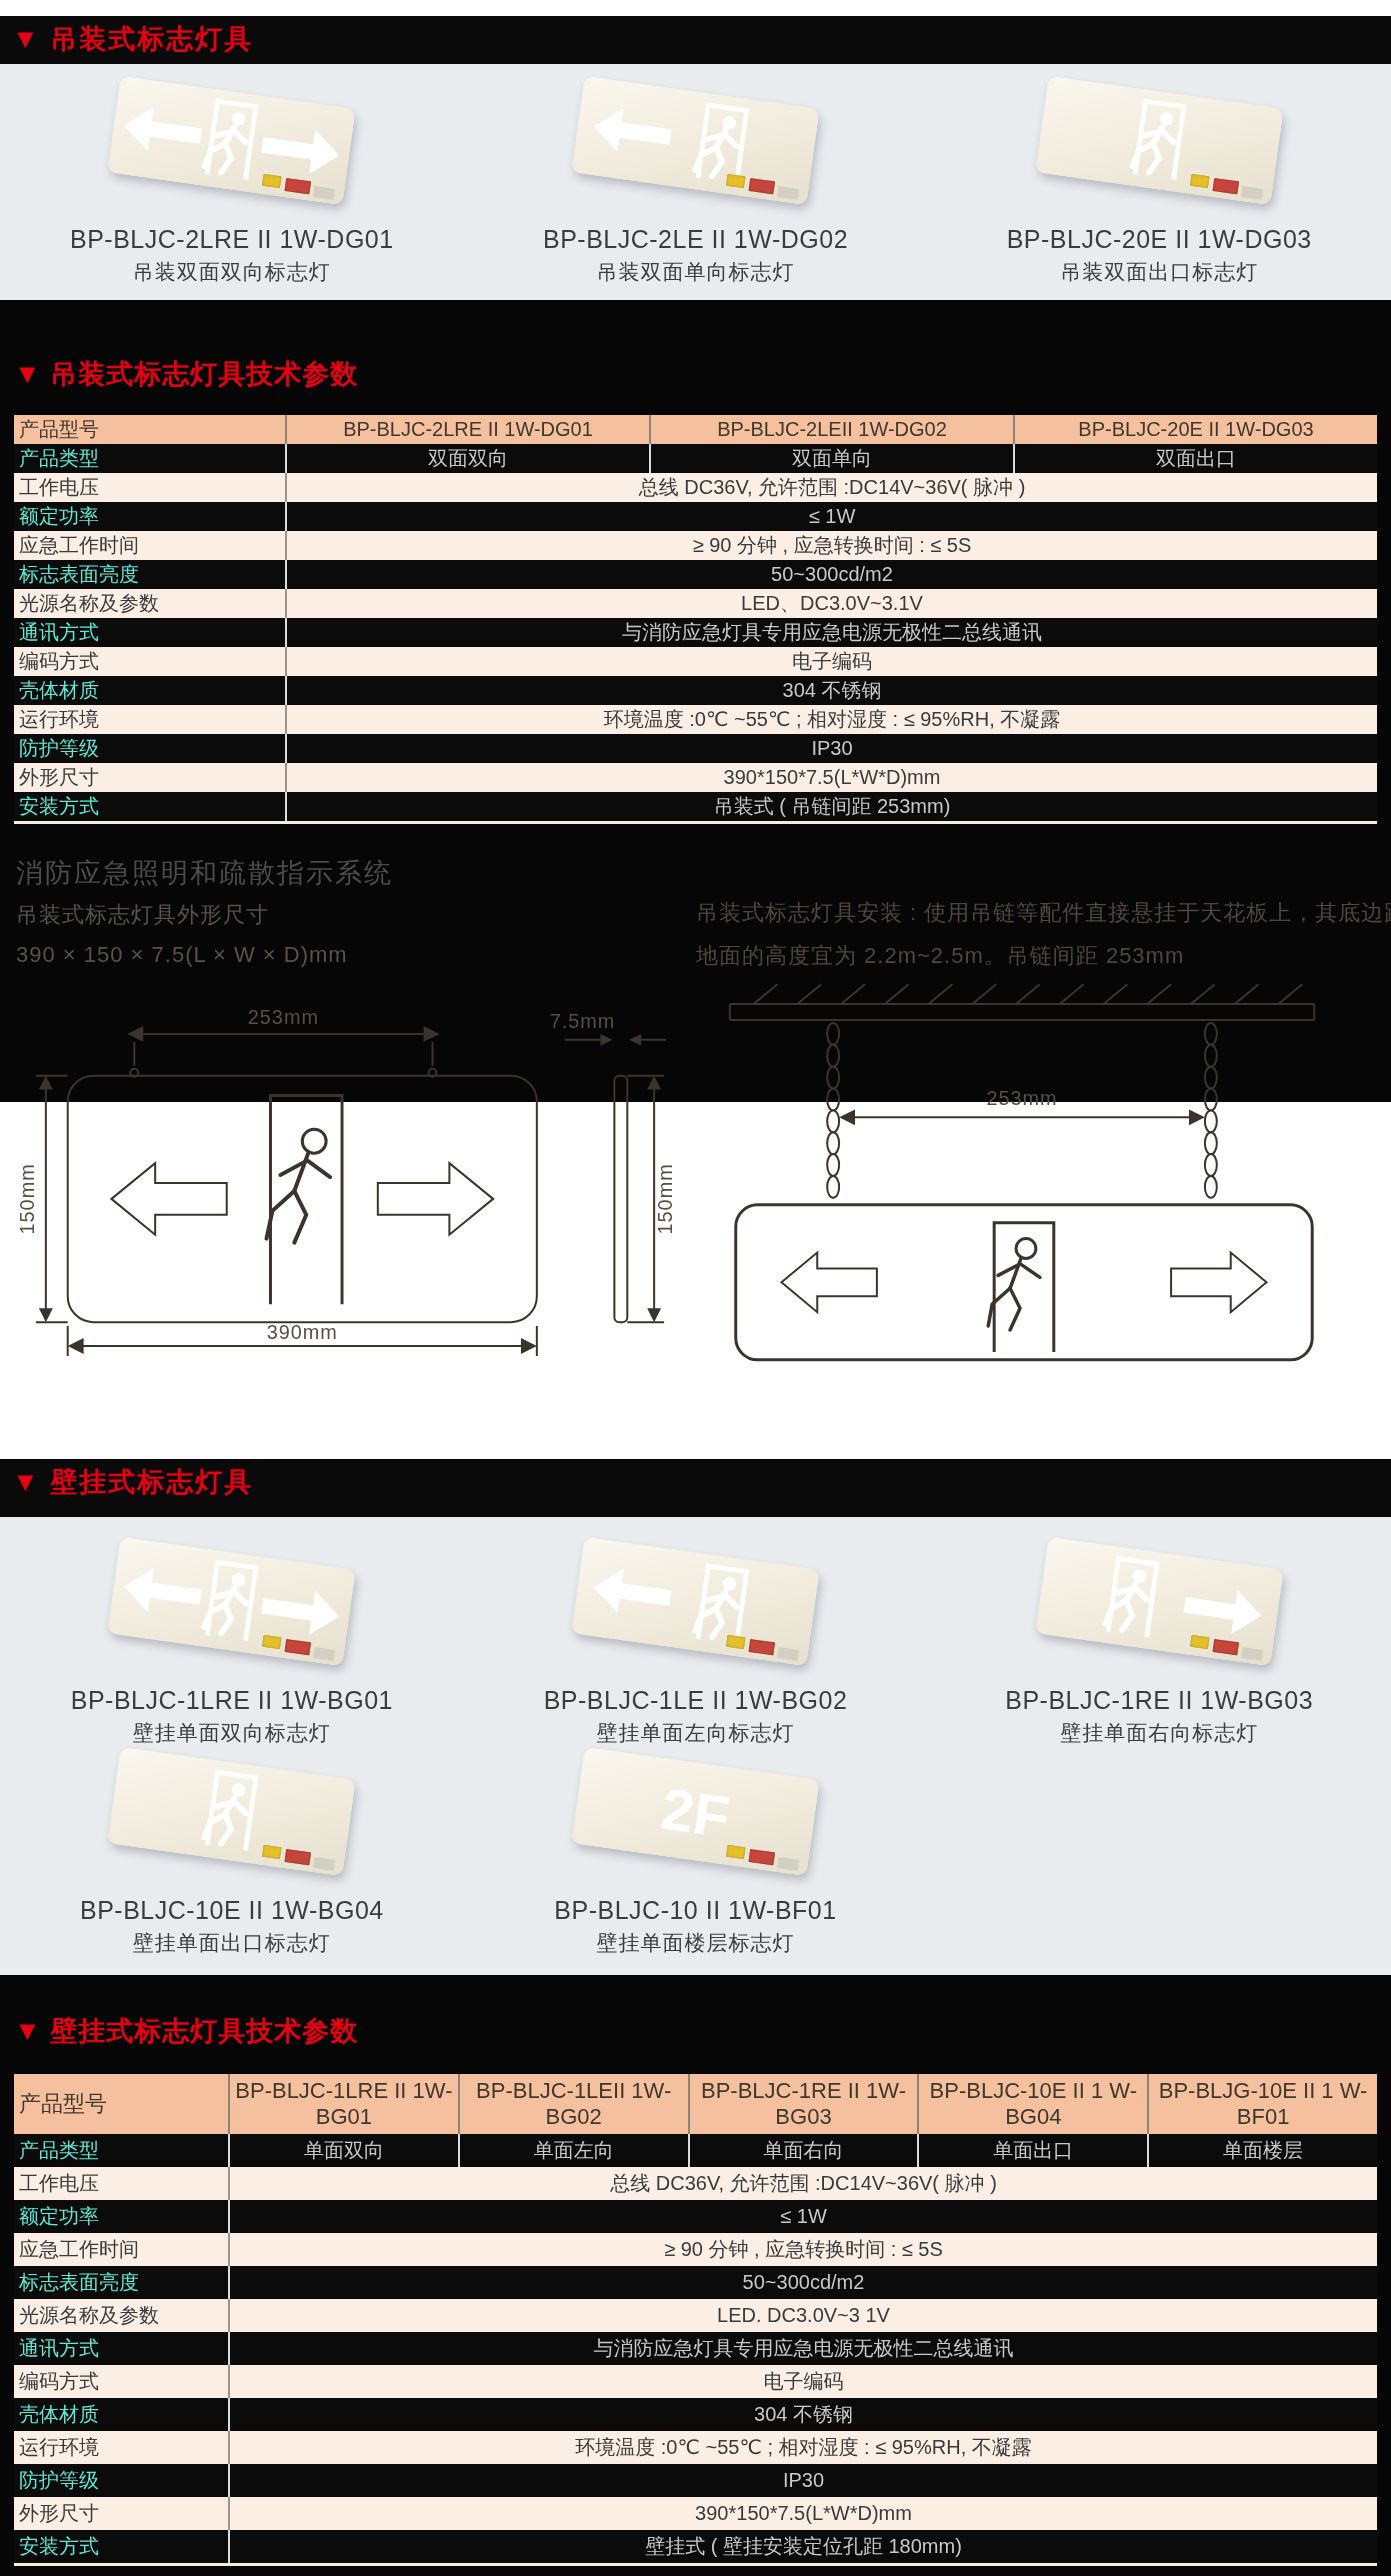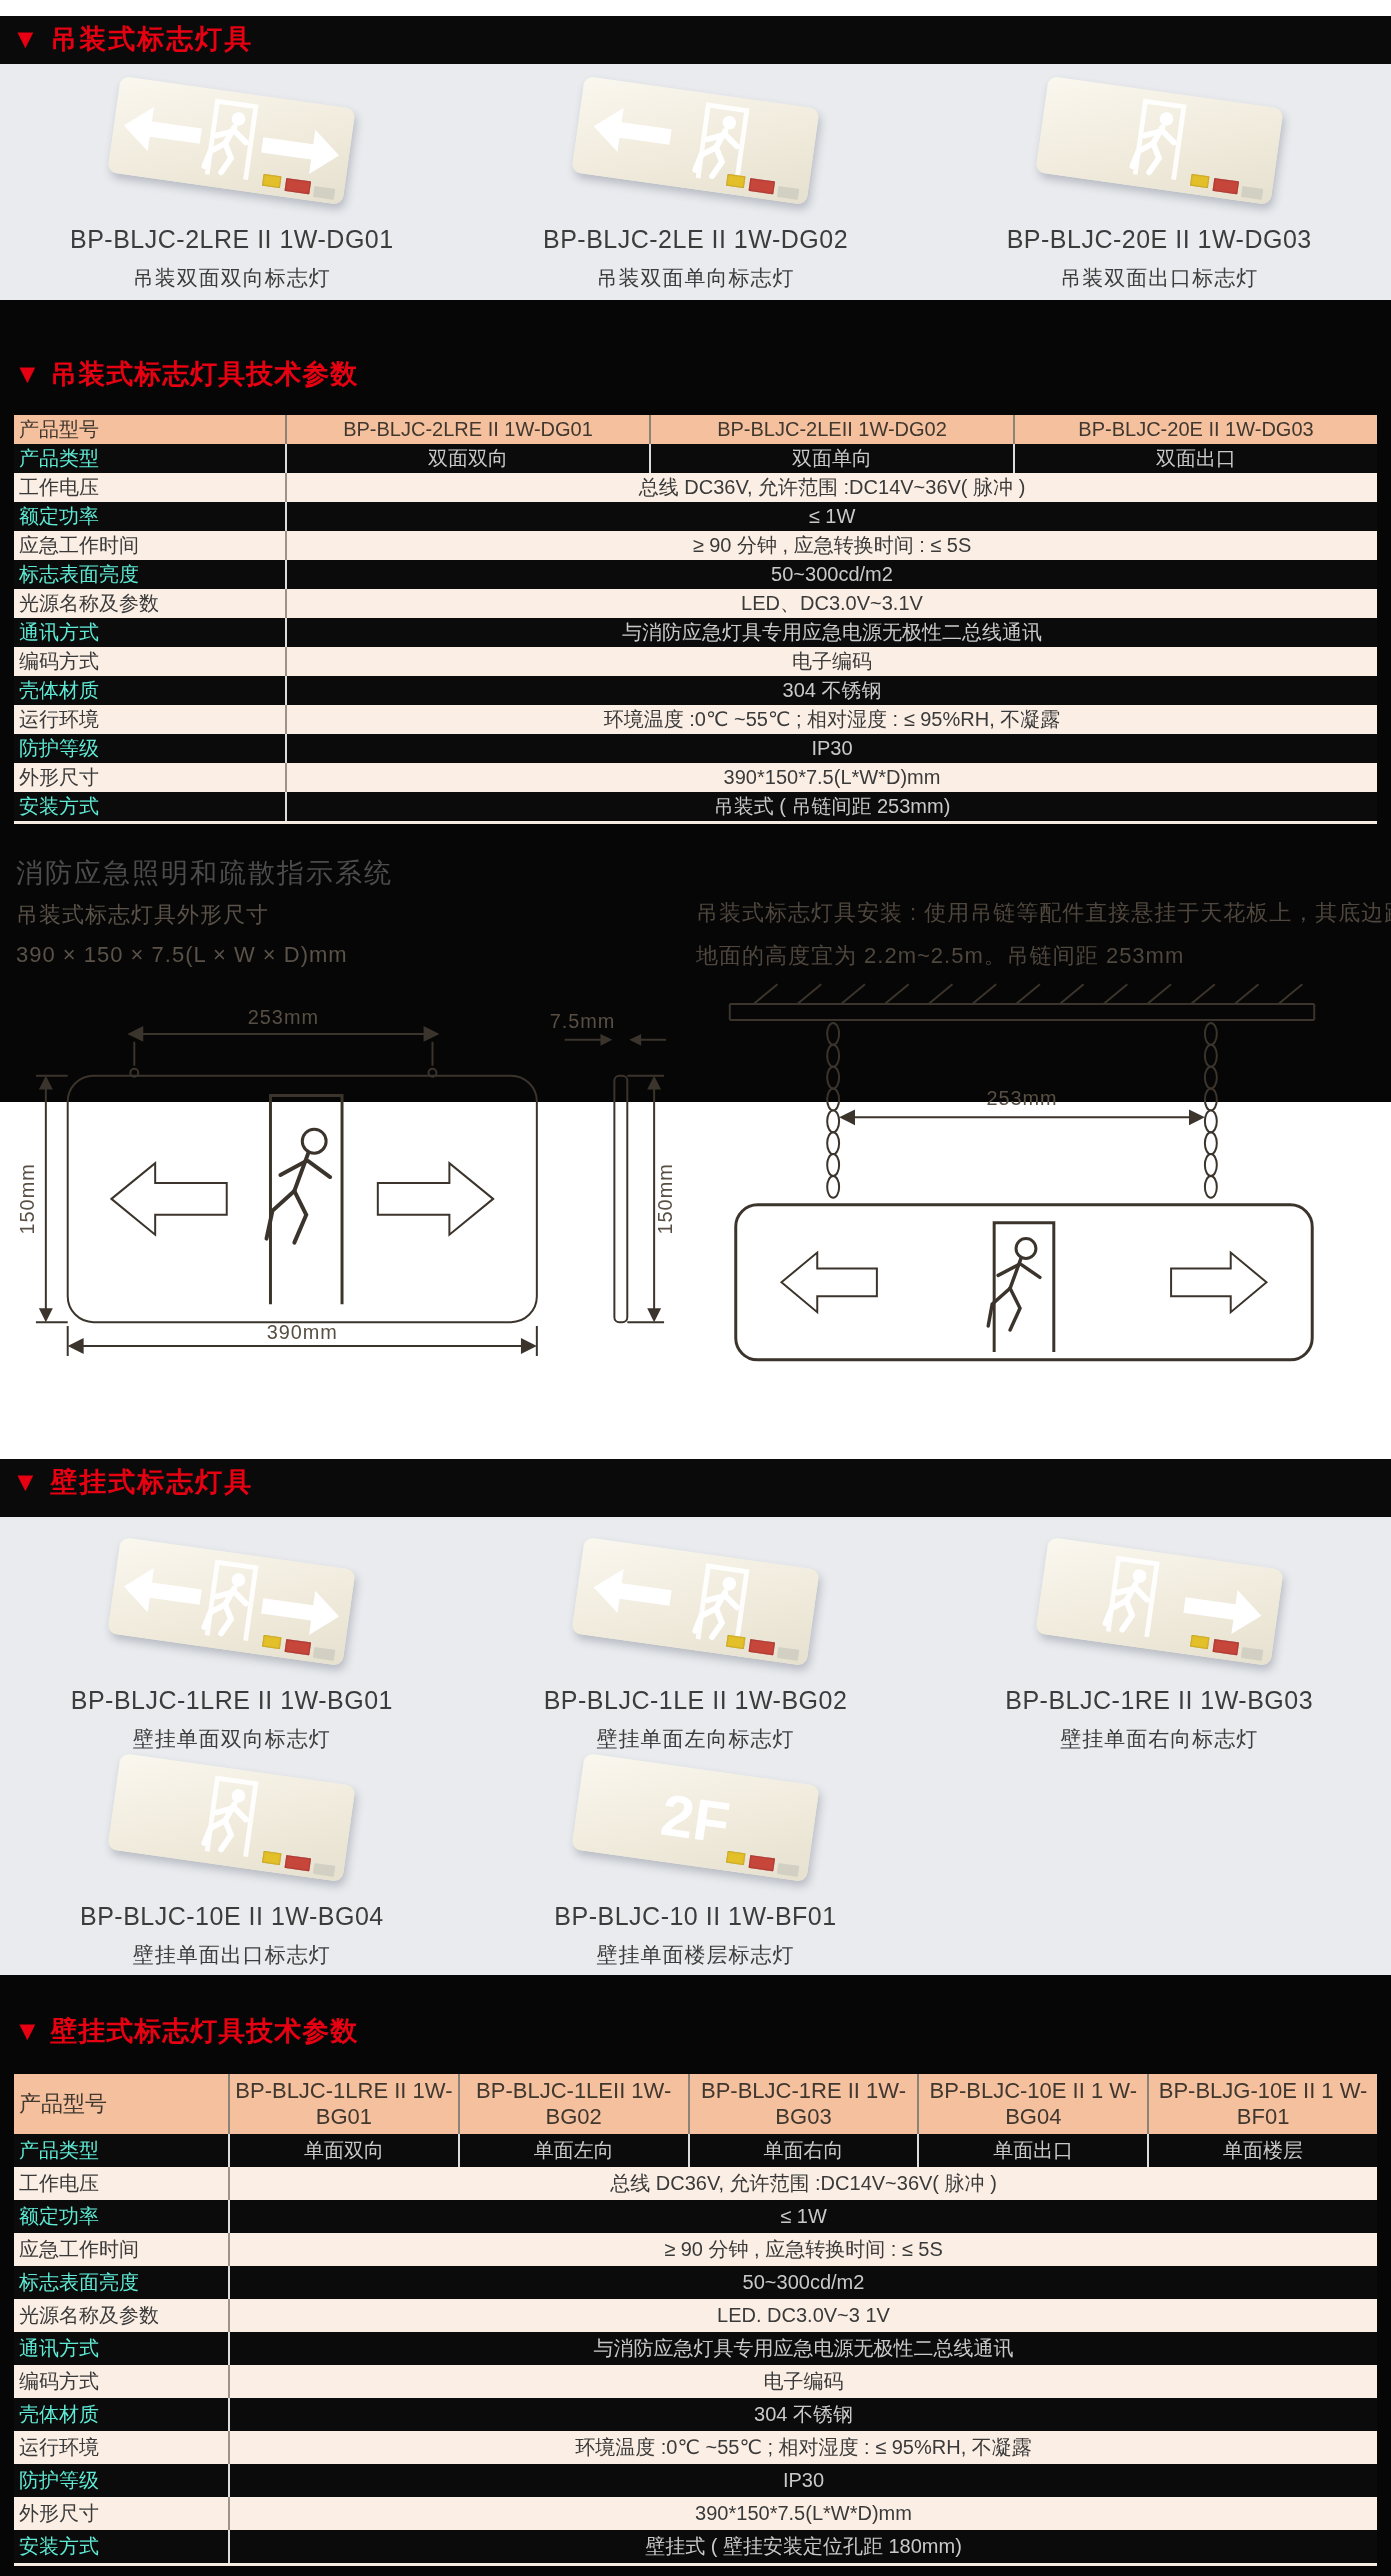--- a/index.html
+++ b/index.html
@@ -15,21 +15,21 @@
   
   .product-area{position:absolute;left:0;width:100%;background:#e9ebee}
   #area1{top:64px;height:237px}
   #area2{top:1517px;height:458px}
   .p-grid{display:flex;width:100%}
   .p-card{flex:1;display:flex;flex-direction:column;align-items:center}
   #area1 .p-card{padding-top:28px}
   #area2 .row1 .p-card{padding-top:36px}
   #area2 .row2 .p-card{padding-top:16px}
   .p-model{margin-top:36px;font-size:25px;color:#3c3c3c;letter-spacing:0.5px}
-  .p-desc{margin-top:10px;font-size:21px;color:#3c3c3c;letter-spacing:1px}
+  .p-desc{margin-top:4px;font-size:21px;color:#3c3c3c;letter-spacing:1px}
   
   .sign{
     position:relative;width:237px;height:97px;border-radius:9px;
     background:linear-gradient(160deg,#faf7ef 0%,#f0ebdc 55%,#e6e0cf 100%);
     box-shadow:3px 5px 9px rgba(60,70,85,.28);transform:rotate(8deg);
   }
   .sign-svg{position:absolute;left:0;top:0;width:100%;height:100%}
   .chip{position:absolute;border-radius:1px}
   .chip.y{right:64px;bottom:8px;width:18px;height:12px;background:#e3bf2a;box-shadow:inset 0 0 2px #9a7d14}
   .chip.r{right:34px;bottom:6px;width:25px;height:13px;background:#c6463c;box-shadow:inset 0 0 2px #7d2019}

